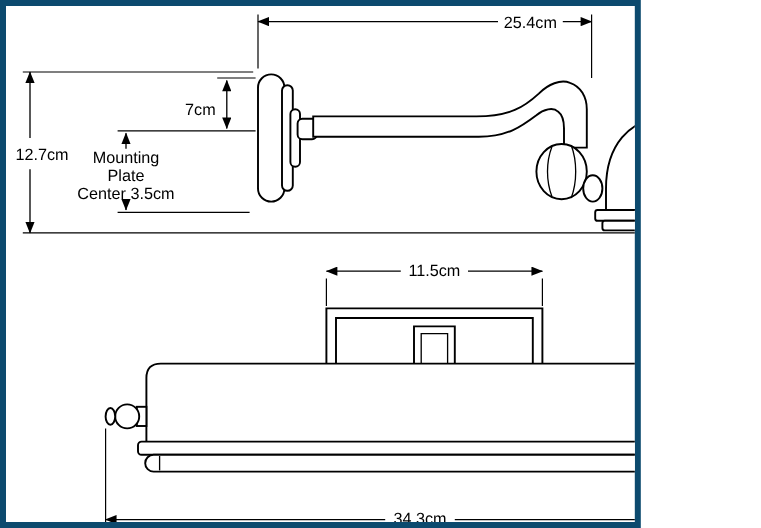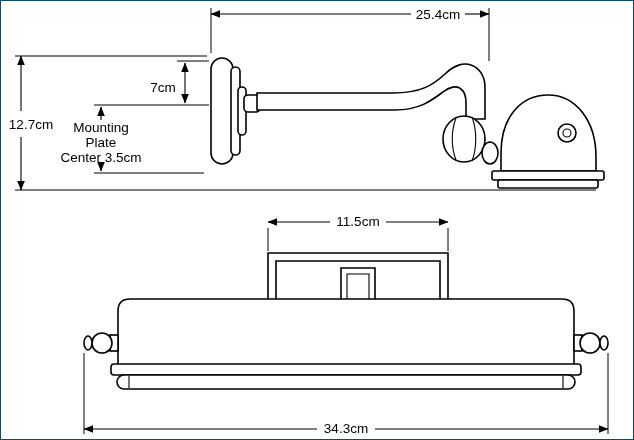--- a/index.html
+++ b/index.html
@@ -3,24 +3,24 @@
 <meta charset="utf-8">
 <style>
   html, body {
     margin: 0;
     padding: 0;
     background: #ffffff;
     font-family: "Liberation Sans", sans-serif;
   }
   .canvas {
     position: relative;
-    width: 634px;
+    width: 534px;
     height: 440px;
     box-sizing: border-box;
-    border: 1px solid #0c4a6e;
+    border: 5px solid #0c4a6e;
     background: #ffffff;
     overflow: hidden;
   }
   svg { display: block; }
   .dim-line   { stroke: #000000; stroke-width: 1.1; fill: none; }
   .ext-line   { stroke: #000000; stroke-width: 1;   fill: none; }
   .fix-line   { stroke: #000000; stroke-width: 1.6; fill: #ffffff; }
   .fix-open   { stroke: #000000; stroke-width: 1.6; fill: none; }
   .fix-thin   { stroke: #000000; stroke-width: 1.1; fill: none; }
   .dim-text {

